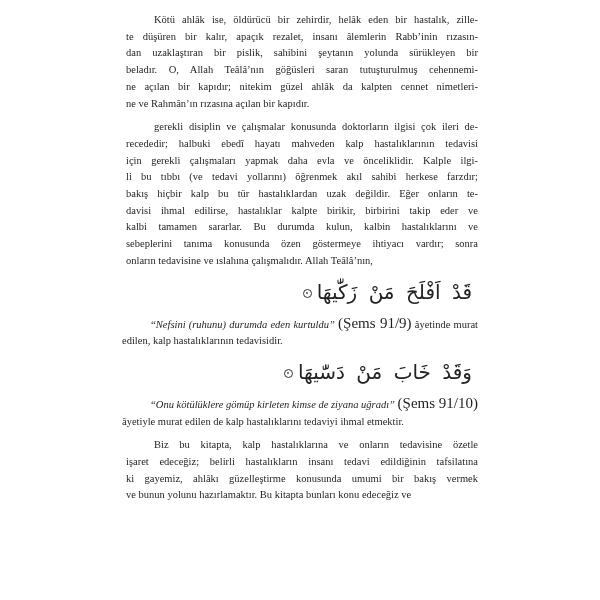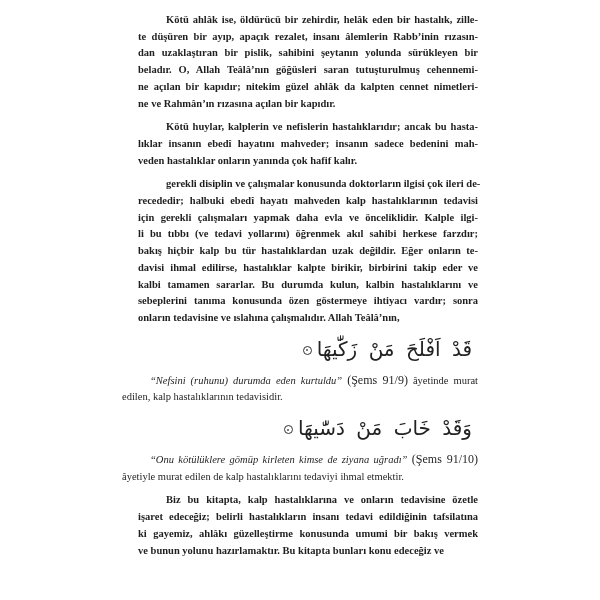--- a/index.html
+++ b/index.html
@@ -20,22 +20,21 @@
     position: absolute;
     left: 122px;
     top: 12px;
     width: 356px;
     font-family: "Liberation Serif", "DejaVu Serif", serif;
     font-size: 10.5px;
     line-height: 16.7px;
     color: #1f1f1f;
   }
   .para {
-    margin: 0 0 7px 16px;
-    font-weight: bold;
+    margin: 0 0 7px 4px;
   }
   .para > div:first-child {
     text-indent: 28px;
   }
   .jline {
     text-align: justify;
     text-align-last: justify;
     white-space: nowrap;
   }
   .lastline {
@@ -43,21 +42,21 @@
   }
   .flowpara {
     text-align: justify;
     text-indent: 28px;
     margin: 0 0 7px 0;
   }
   .quote {
     font-style: italic;
   }
   .cite {
-    font-size: 12px;
+    font-size: 15px;
     font-style: normal;
   }
   .arabic-line {
     direction: rtl;
     unicode-bidi: embed;
     text-align: right;
     padding-right: 6px;
     font-family: "DejaVu Sans", sans-serif;
     font-size: 20px;
     line-height: 30px;
@@ -88,32 +87,27 @@
   }
 </style>
 </head>
 <body>
 
 <div class="page">
   <div class="text-block">
 
     <div class="para">
         <div class="jline">Kötü ahlâk ise, öldürücü bir zehirdir, helâk eden bir hastalık, zille-</div>
-        <div class="jline">te düşüren bir ayıp, apaçık rezalet, insanı âlemlerin Rabb’inin rızasın-</div>
+        <div class="jline">te düşüren bir kalır, apaçık rezalet, insanı âlemlerin Rabb’inin rızasın-</div>
         <div class="jline">dan uzaklaştıran bir pislik, sahibini şeytanın yolunda sürükleyen bir</div>
         <div class="jline">beladır. O, Allah Teâlâ’nın göğüsleri saran tutuşturulmuş cehennemi-</div>
         <div class="jline">ne açılan bir kapıdır; nitekim güzel ahlâk da kalpten cennet nimetleri-</div>
         <div class="lastline">ne ve Rahmân’ın rızasına açılan bir kapıdır.</div>
       </div>
 
-    <div class="para">
-        <div class="jline">Kötü huylar, kalplerin ve nefislerin hastalıklarıdır; ancak bu hasta-</div>
-        <div class="jline">lıklar insanın ebedî hayatını mahveder; insanın sadece bedenini mah-</div>
-        <div class="lastline">veden hastalıklar onların yanında çok hafif kalır.</div>
-      </div>
 
     <div class="para">
         <div class="jline">gerekli disiplin ve çalışmalar konusunda doktorların ilgisi çok ileri de-</div>
         <div class="jline">recededir; halbuki ebedî hayatı mahveden kalp hastalıklarının tedavisi</div>
         <div class="jline">için gerekli çalışmaları yapmak daha evla ve önceliklidir. Kalple ilgi-</div>
         <div class="jline">li bu tıbbı (ve tedavi yollarını) öğrenmek akıl sahibi herkese farzdır;</div>
         <div class="jline">bakış hiçbir kalp bu tür hastalıklardan uzak değildir. Eğer onların te-</div>
         <div class="jline">davisi ihmal edilirse, hastalıklar kalpte birikir, birbirini takip eder ve</div>
         <div class="jline">kalbi tamamen sararlar. Bu durumda kulun, kalbin hastalıklarını ve</div>
         <div class="jline">sebeplerini tanıma konusunda özen göstermeye ihtiyacı vardır; sonra</div>

